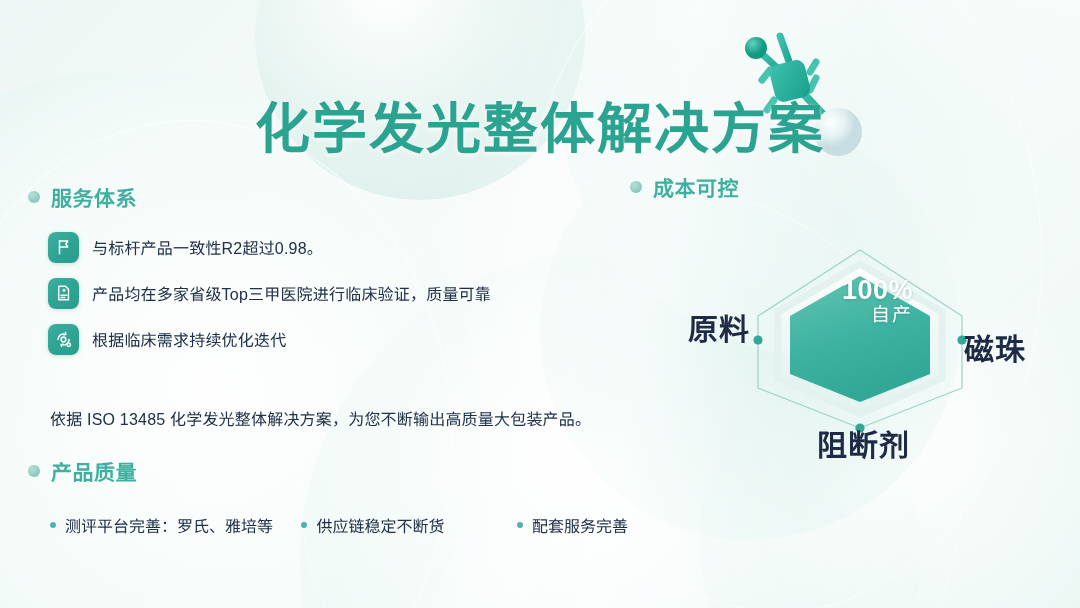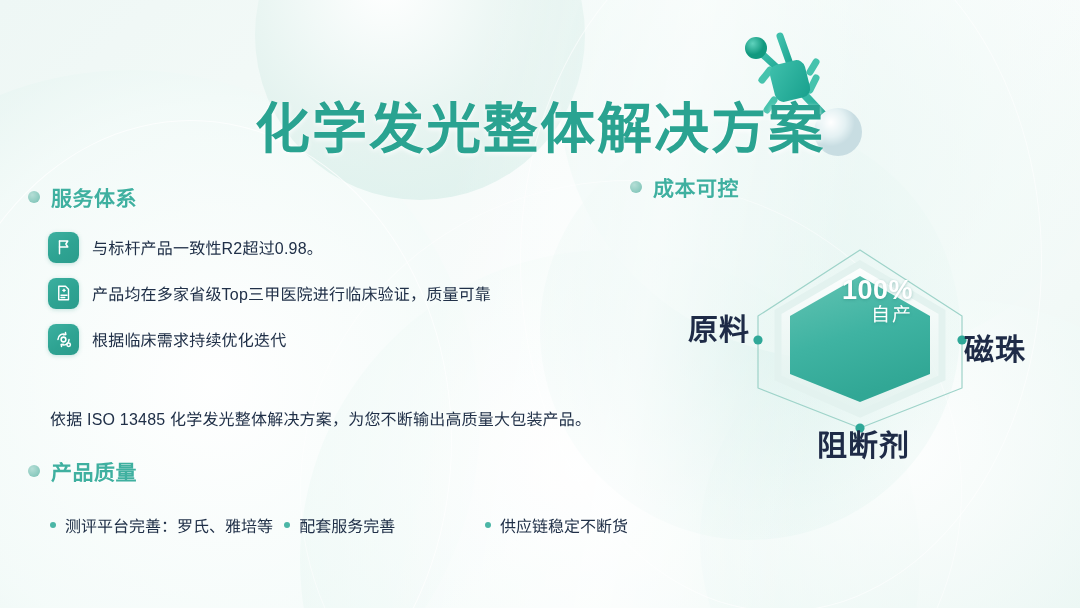--- a/index.html
+++ b/index.html
@@ -339,25 +339,25 @@
       <span class="sec-dot"></span>
       <span class="sec-title">产品质量</span>
     </div>
     <div class="chips">
       <div class="chip">
         <span class="chip-dot"></span>
         <span>测评平台完善：罗氏、雅培等</span>
       </div>
       <div class="chip">
         <span class="chip-dot"></span>
-        <span>配套服务完善</span>
+        <span>供应链稳定不断货</span>
       </div>
       <div class="chip">
         <span class="chip-dot"></span>
-        <span>供应链稳定不断货</span>
+        <span>配套服务完善</span>
       </div>
     </div>
 
   </div>
 
   <div class="col-right">
     <div class="sec-head">
       <span class="sec-dot"></span>
       <span class="sec-title">成本可控</span>
     </div>

